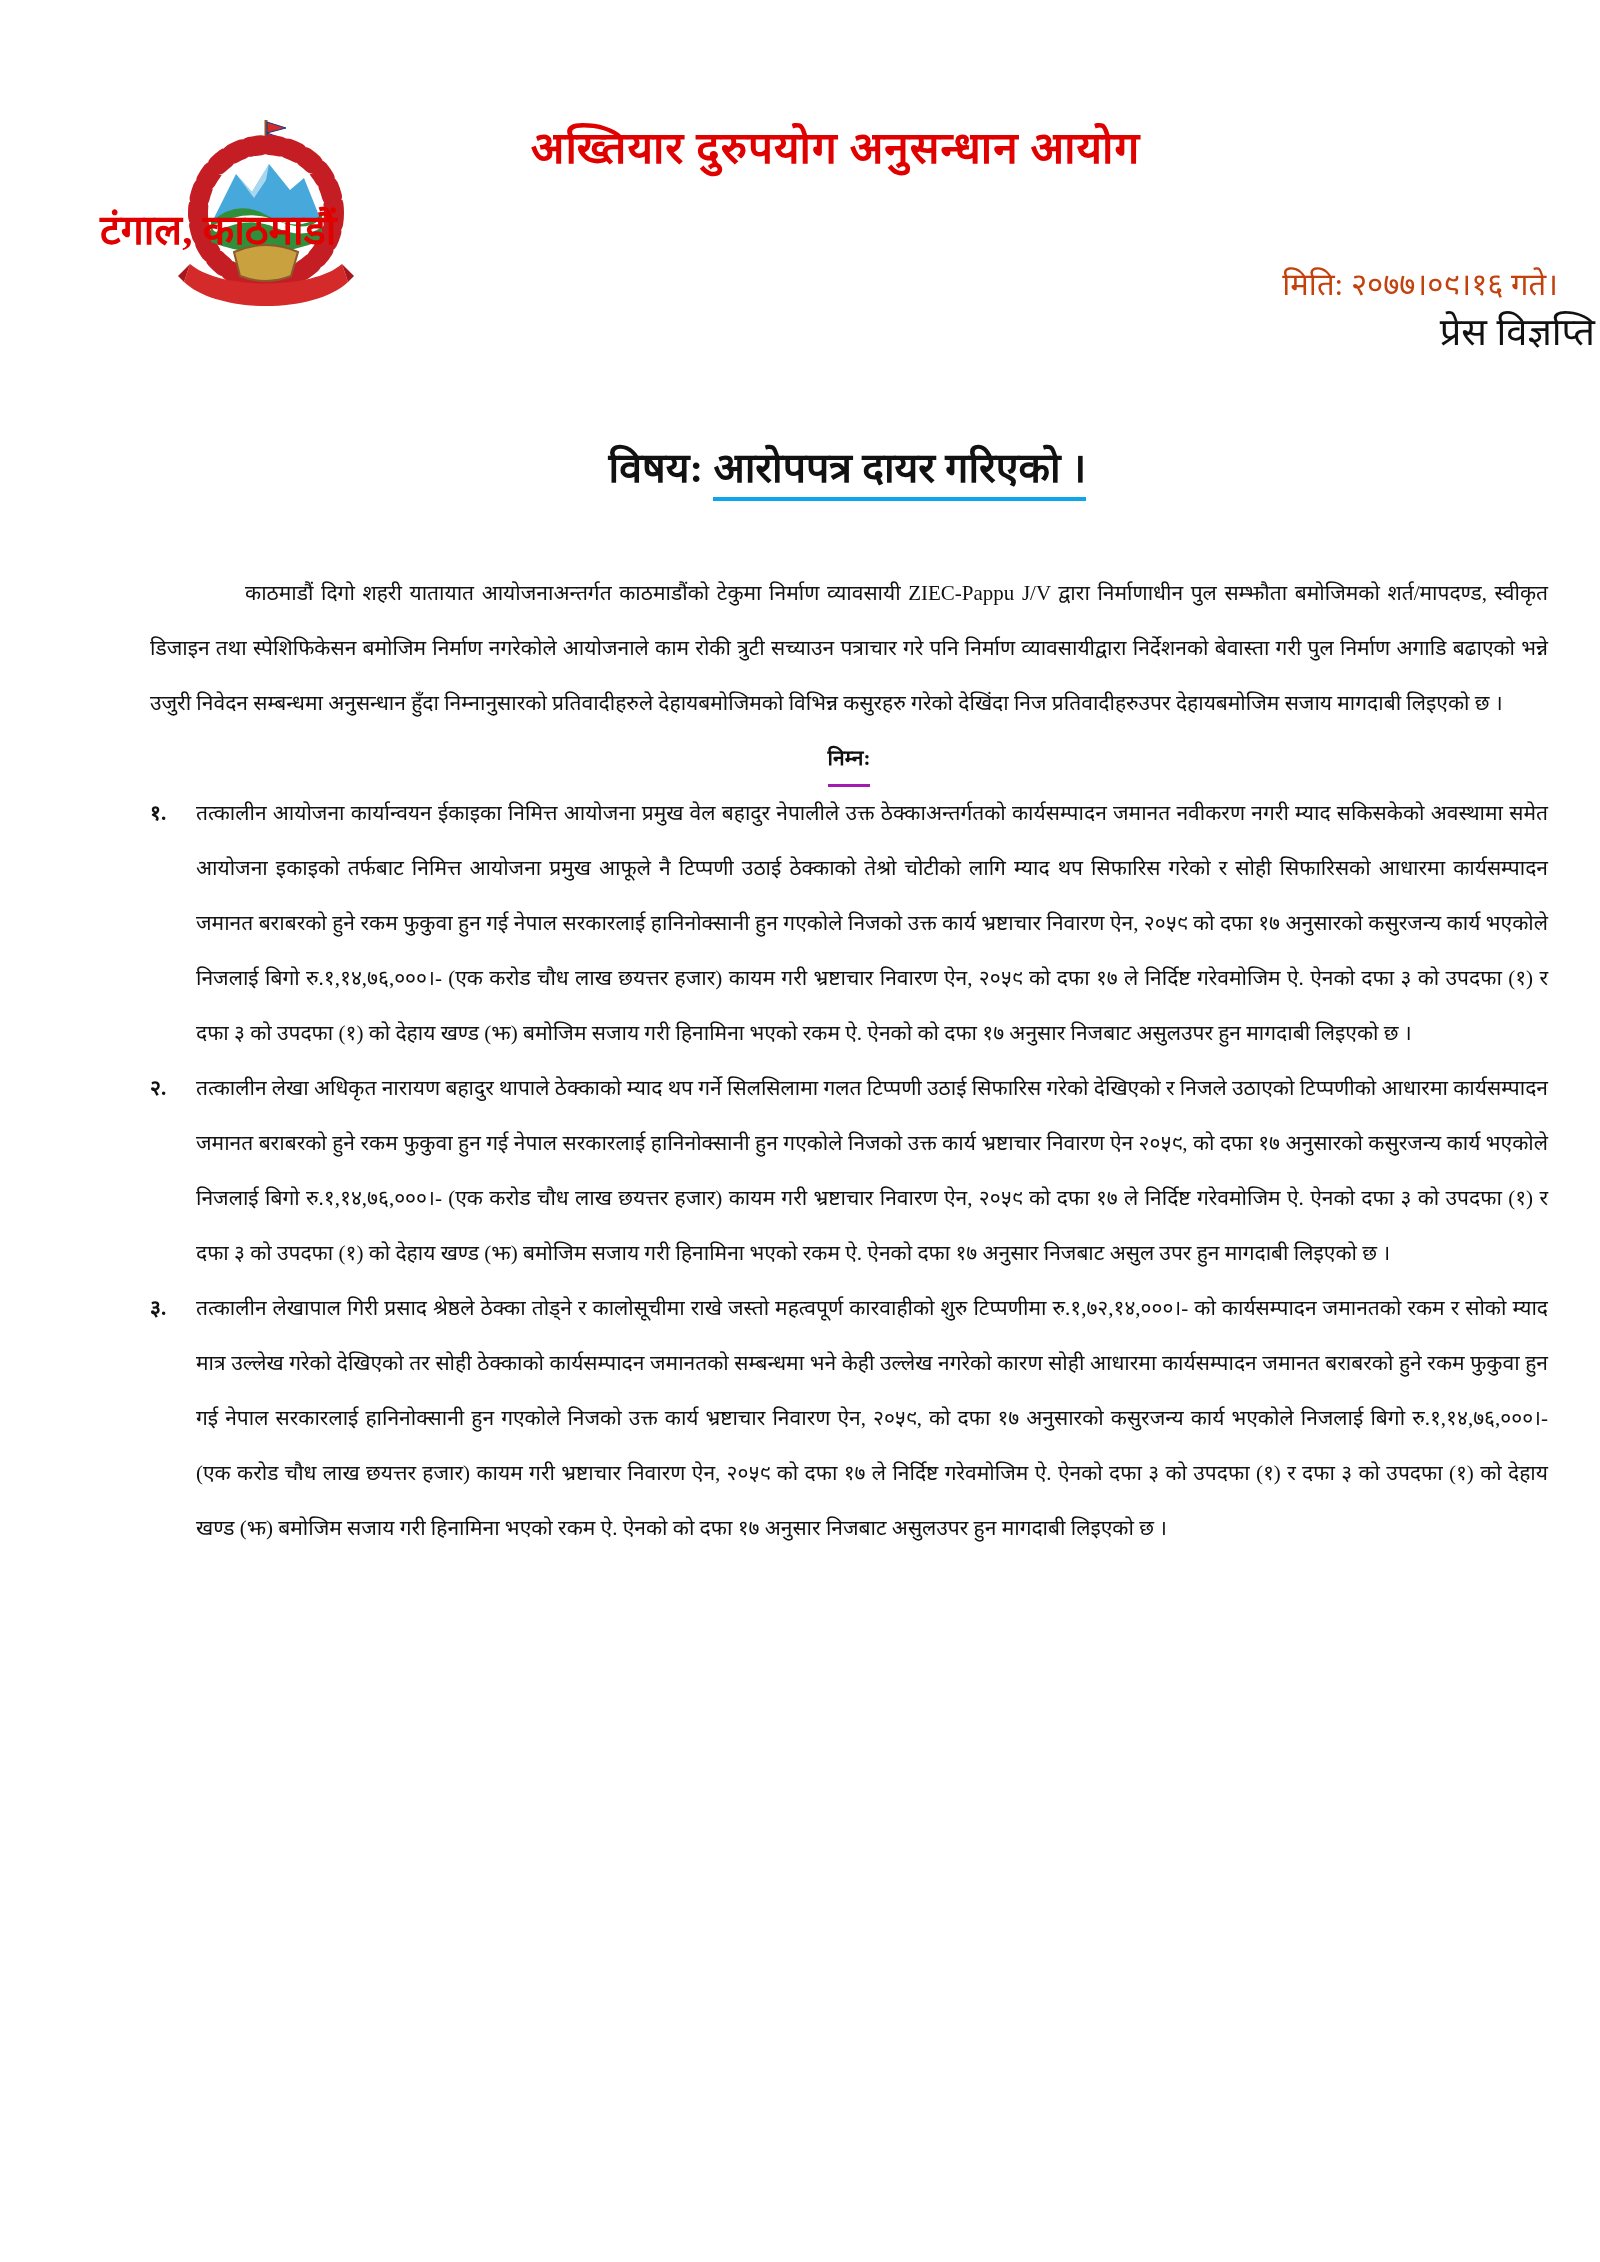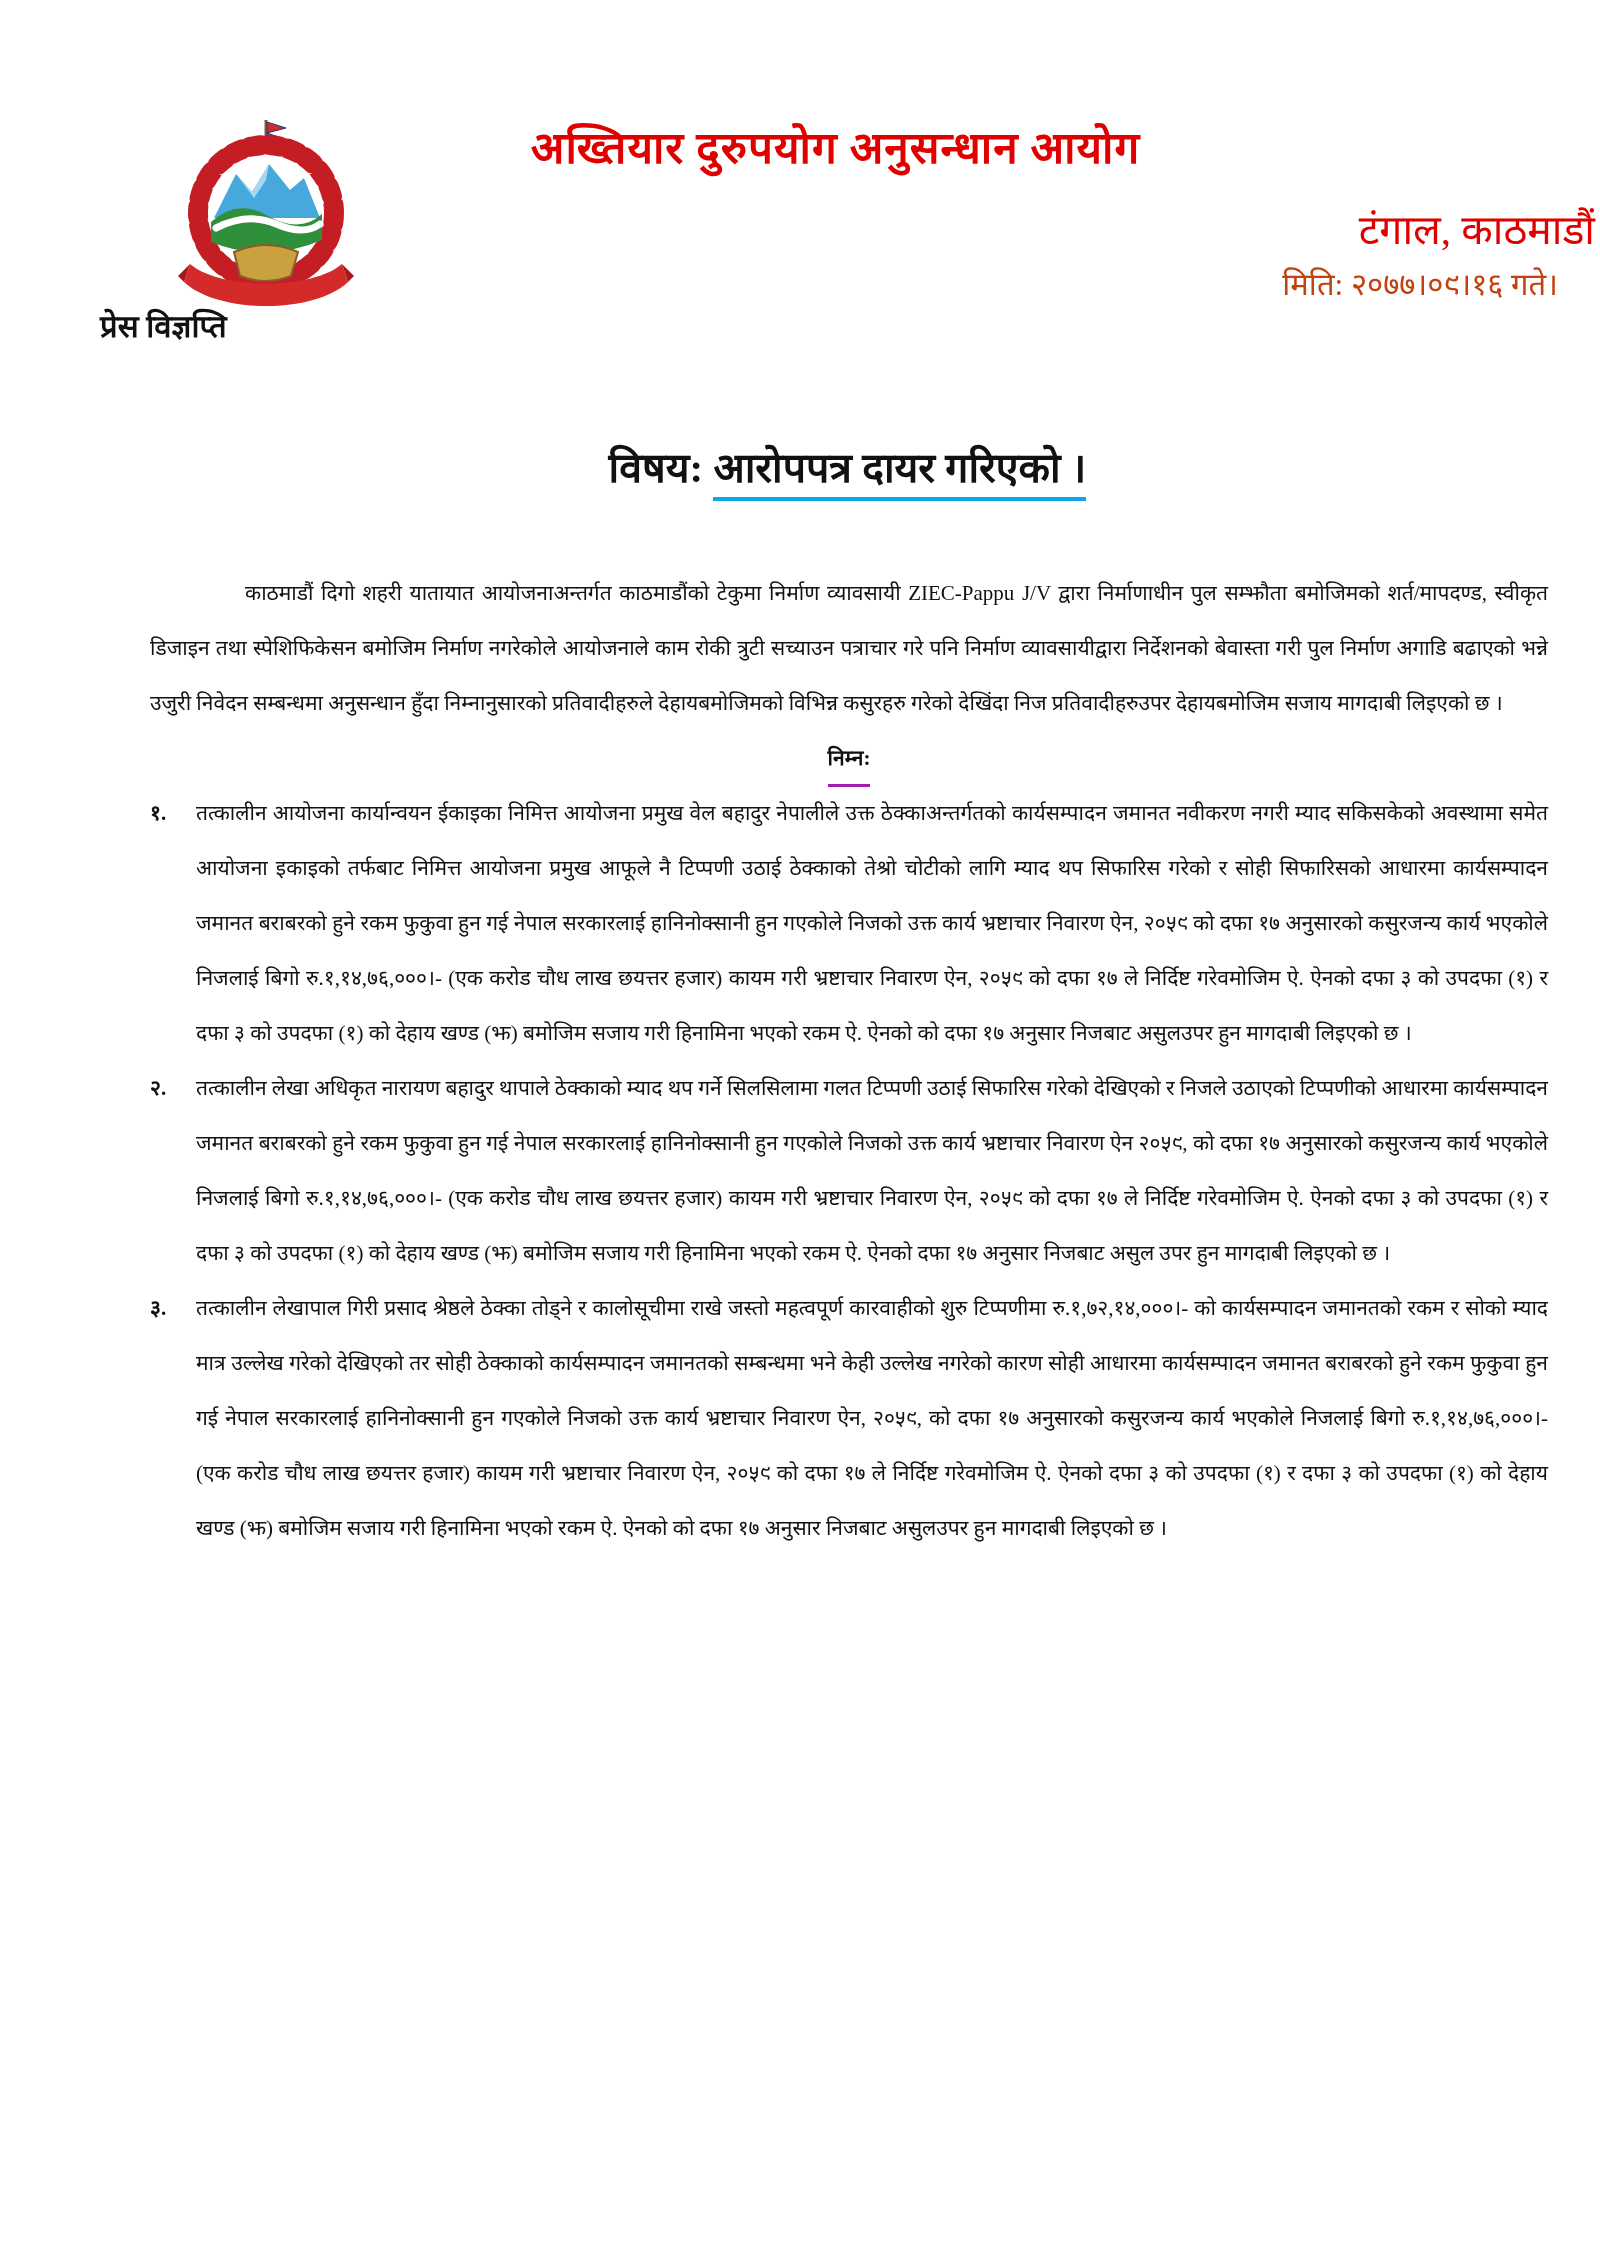--- a/index.html
+++ b/index.html
@@ -15,29 +15,29 @@
 
   
   .logo-wrap { position:absolute; left:176px; top:118px; width:180px; height:205px; }
   .org-name {
     position:absolute; top:116px; left:88px; width:1495px;
     text-align:center; font-size:44px; font-weight:bold; color:#e00000;
     letter-spacing:1px;
   }
   .org-address {
     position:absolute; top:200px; left:100px; width:1495px;
-    text-align:right; font-size:41px; font-weight:normal; color:#e00000;
+    text-align:left; font-size:41px; font-weight:bold; color:#e00000;
   }
   .date-line {
     position:absolute; top:262px; right:42px;
     font-size:31px; color:#c2410c;
   }
   .doc-title {
     position:absolute; top:304px; left:100px; width:1495px;
-    text-align:left; font-size:31px; font-weight:bold;
+    text-align:right; font-size:38px; font-weight:normal;
   }
   .subject-row {
     position:absolute; top:438px; left:100px; width:1495px;
     text-align:center; font-size:41px; font-weight:bold;
   }
   .subject-text { border-bottom:4px solid #0ea5e9; padding-bottom:6px; }
 
   
   .body-block {
     position:absolute; top:566px; left:150px; width:1398px;

